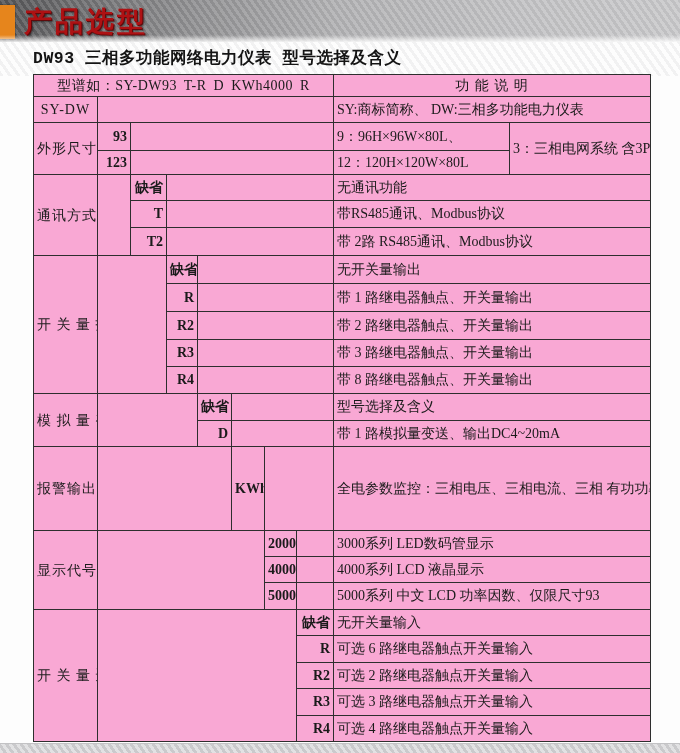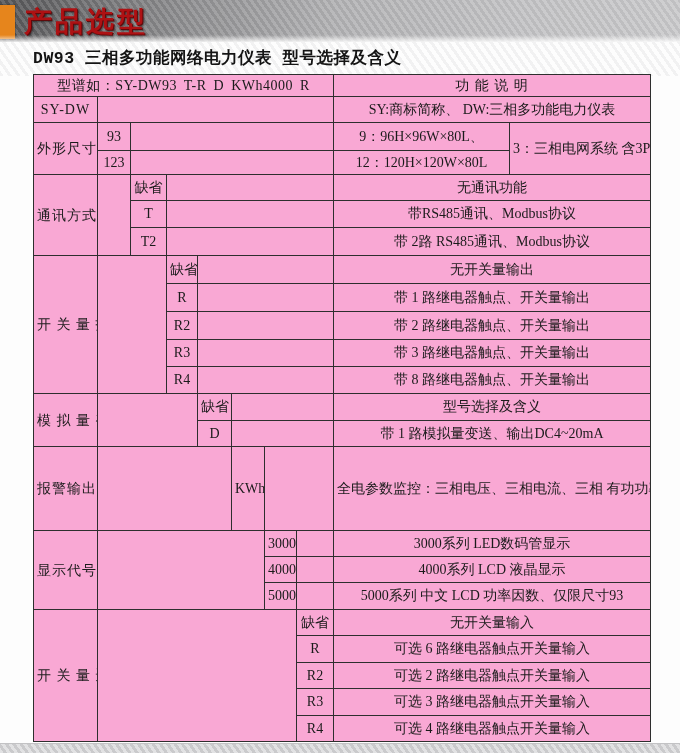--- a/index.html
+++ b/index.html
@@ -65,22 +65,22 @@
   }
   table.sel td{
     border:1px solid #2e2e2e;
     font-size:14px;color:#1b1b1b;
     vertical-align:middle;padding:0 3px;
     overflow:hidden;white-space:nowrap;
   }
   td.hdr{text-align:center;font-size:14.5px;letter-spacing:1px;}
   td.model-hdr{letter-spacing:.5px;word-spacing:3px;font-size:14.5px;text-align:center;}
   td.lbl{text-align:center;white-space:pre-line;line-height:21px;letter-spacing:1px;}
-  td.code{text-align:center;font-size:13.5px;padding:0 1px;letter-spacing:0;}
-  td.desc{text-align:center;padding-left:10px;}
+  td.code{text-align:right;font-size:13.5px;padding:0 1px;letter-spacing:0;font-weight:bold;}
+  td.desc{text-align:left;padding-left:10px;}
   td.desc-multi{white-space:pre-line;line-height:26px;padding-left:10px;}
   td.note{text-align:center;white-space:pre-line;line-height:23px;}
   td.empty{padding:0;}
 </style>
 </head>
 <body>
 
 <div class="page">
 
   <div class="banner">
@@ -198,21 +198,21 @@
       <td class="code">KWh</td>
       <td colspan="2" class="empty"></td>
       <td colspan="2" class="desc-multi">全电参数监控：三相电压、三相电流、三相
 有功功率、无功功率、视在功率、功率因数
 工频、四象限电能、开关量输入输出状态</td>
     </tr>
 
     <tr style="height:26px">
       <td rowspan="3" class="lbl">显示代号</td>
       <td rowspan="3" colspan="5" class="empty"></td>
-      <td class="code">3000</td>
+      <td class="code">2000</td>
       <td class="empty"></td>
       <td colspan="2" class="desc">3000系列 LED数码管显示</td>
     </tr>
     <tr style="height:26px">
       <td class="code">4000</td>
       <td class="empty"></td>
       <td colspan="2" class="desc">4000系列 LCD  液晶显示</td>
     </tr>
     <tr style="height:27px">
       <td class="code">5000</td>

